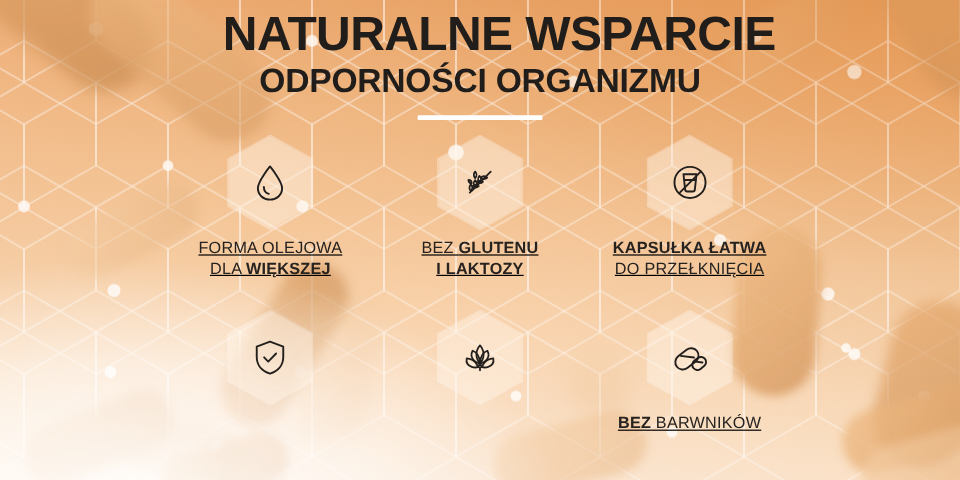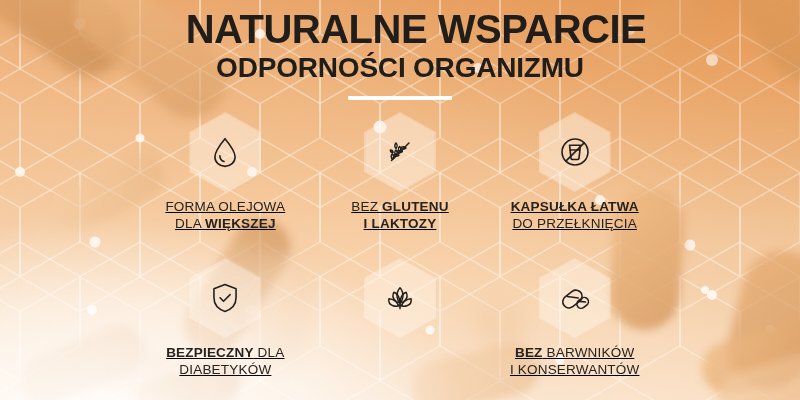--- a/index.html
+++ b/index.html
@@ -345,24 +345,20 @@
       <div class="hex-wrap">
         <div class="hex-shape"></div>
         <div class="hex-inner"></div>
         <span class="hex-icon">
           <svg viewBox="0 0 32 32" fill="none" stroke="currentColor" stroke-width="1.5" stroke-linecap="round" stroke-linejoin="round">
             <path d="M16 3.4 5.6 7.4v8.2c0 6.4 4.3 11.1 10.4 13 6.1-1.9 10.4-6.6 10.4-13V7.4Z"></path>
             <path d="m11.4 15.8 3.2 3.3 6.2-6.3"></path>
           </svg>
         </span>
       </div>
-      <div class="caption">
-        <b>BEZPIECZNY</b><span> DLA</span><br>
-        <span>DIABETYKÓW</span>
-      </div>
     </div>
 
     <div class="feature">
       <div class="hex-wrap">
         <div class="hex-shape"></div>
         <div class="hex-inner"></div>
         <span class="hex-icon">
           <svg viewBox="0 0 32 32" fill="none" stroke="currentColor" stroke-width="1.4" stroke-linecap="round" stroke-linejoin="round">
             <path d="M16 6.4c2.3 2.4 3.2 5.6 2.6 9.3-.3 1.8-1.3 3.6-2.6 5-1.3-1.4-2.3-3.2-2.6-5-.6-3.7.3-6.9 2.6-9.3Z"></path>
             <path d="M10.2 10.6c2.5 1 4.3 3 5.1 5.8.4 1.3.5 2.8.3 4.2-1.6-.3-3.1-1.2-4.2-2.3-2.1-2.1-2.8-4.8-1.2-7.7Z"></path>
@@ -384,18 +380,17 @@
           <svg viewBox="0 0 32 32" fill="none" stroke="currentColor" stroke-width="1.5" stroke-linecap="round" stroke-linejoin="round">
             <rect x="3.6" y="11.2" width="20" height="11.6" rx="5.8" transform="rotate(-38 13.6 17)"></rect>
             <path d="M10.2 11.6 17.6 19" transform="rotate(-38 13.9 15.3)"></path>
             <rect x="17.4" y="16.6" width="11.6" height="8" rx="4" transform="rotate(-38 23.2 20.6)"></rect>
             <path d="M21.2 17.6 25 21.4" transform="rotate(-38 23.1 19.5)"></path>
           </svg>
         </span>
       </div>
       <div class="caption">
         <b>BEZ</b><span> BARWNIKÓW</span><br>
-        <span>I KONSERWANTÓW</span>
       </div>
     </div>
 
   </div>
 </div>
 
 </body></html>

